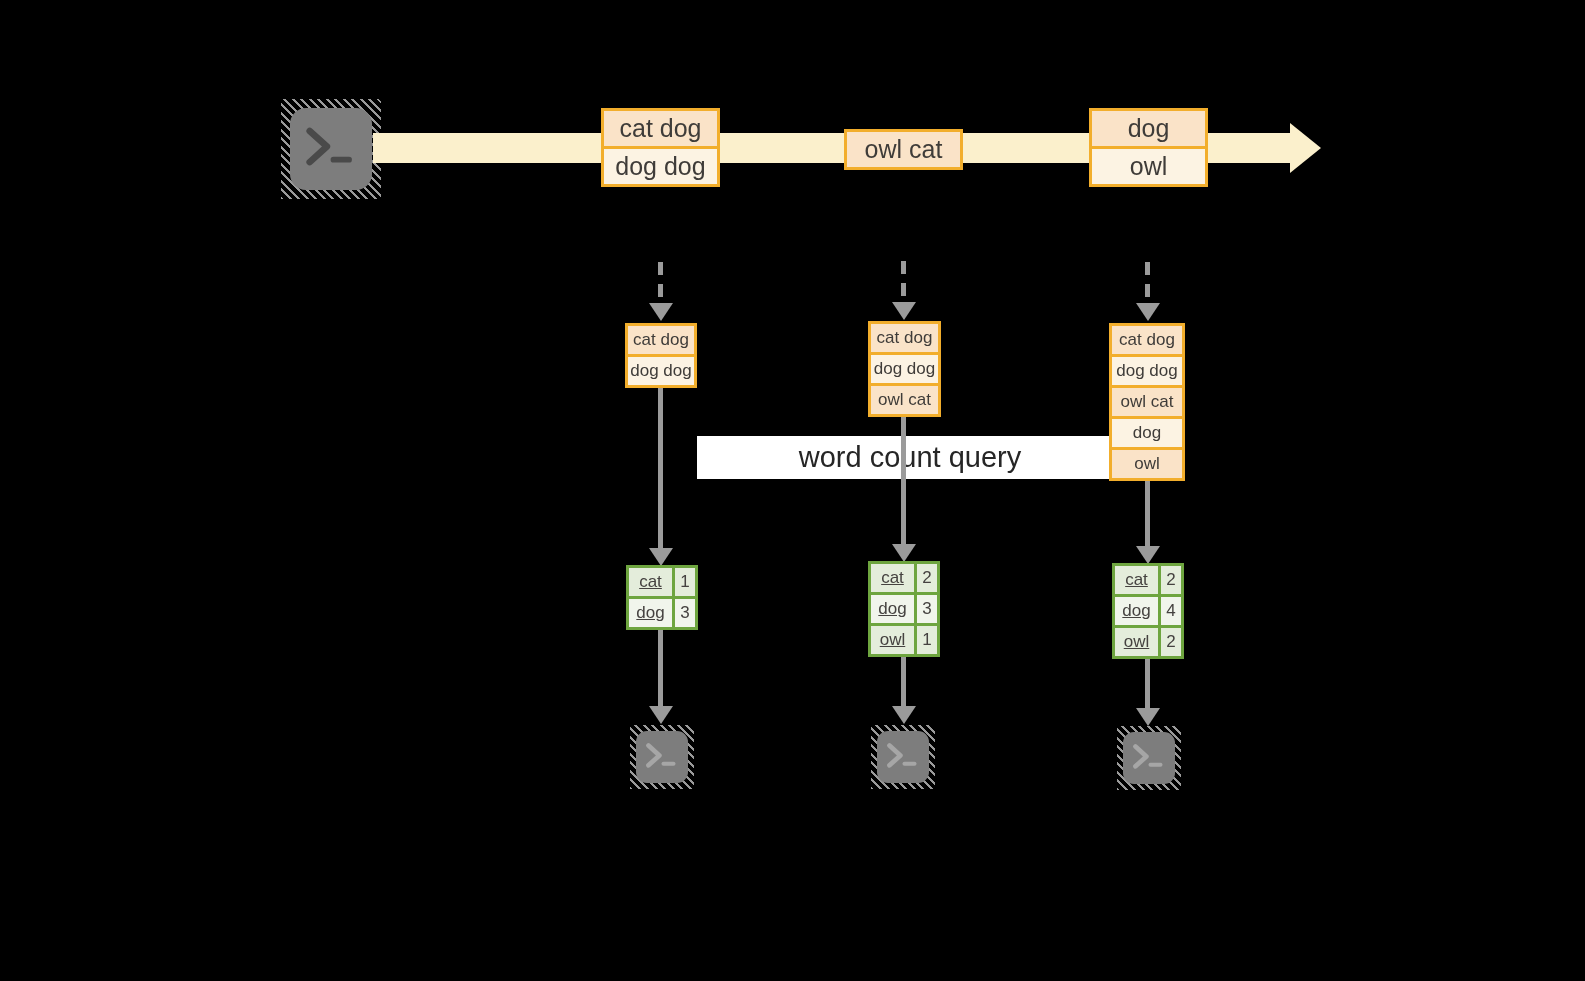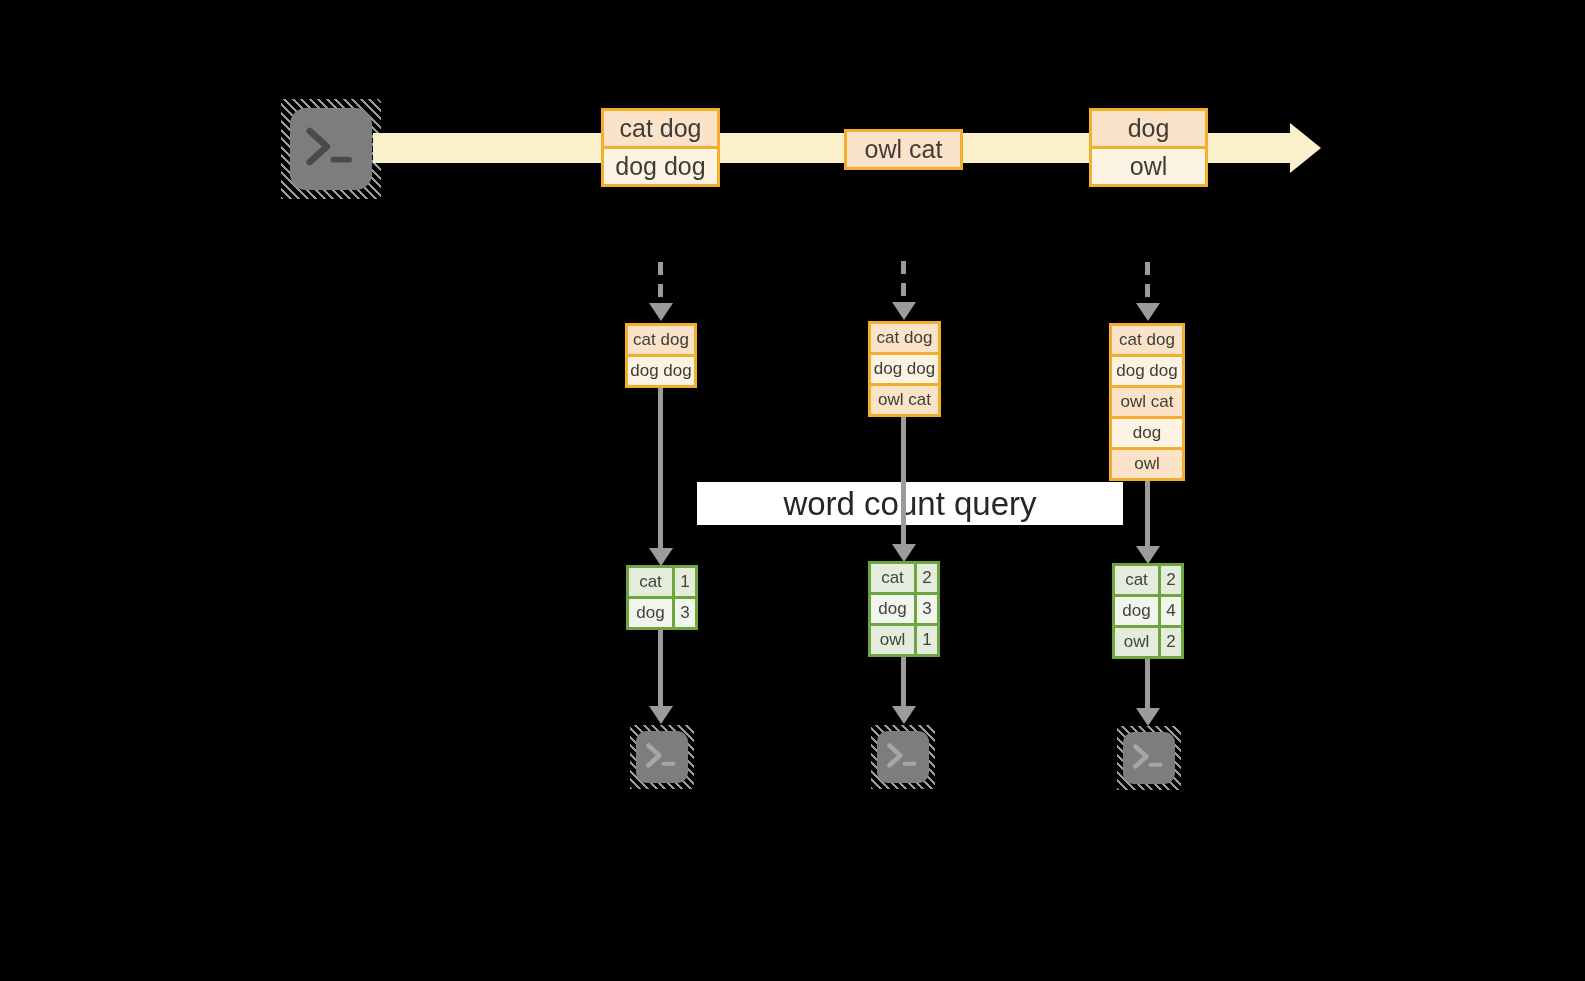--- a/index.html
+++ b/index.html
@@ -39,31 +39,31 @@
 
   
   .dash-line{position:absolute;width:5px;z-index:2;
          background:repeating-linear-gradient(180deg,#9b9b9b 0 13px,rgba(0,0,0,0) 13px 22px);}
   .line{position:absolute;width:5px;background:#9b9b9b;z-index:2;}
   .arrow-head-down{position:absolute;width:0;height:0;z-index:2;
          border-left:12px solid transparent;border-right:12px solid transparent;
          border-top:18px solid #9b9b9b;}
 
   
-  .banner{position:absolute;left:697px;top:482px;width:426px;height:43px;background:#FFFFFF;
+  .banner{position:absolute;left:697px;top:436px;width:426px;height:43px;background:#FFFFFF;
           z-index:1;display:flex;align-items:center;justify-content:center;
-          font-size:33px;color:#262626;}
+          font-size:29px;color:#262626;}
 
   
   .gtable{position:absolute;border:3px solid #6EA53F;z-index:3;background:#6EA53F;}
   .grow{display:flex;border-top:3px solid #6EA53F;height:28px;background:#F1F5EC;}
   .grow:first-child{border-top:none;}
   .gtable .grow:nth-child(odd){background:#E4EDDB;}
   .gw{width:43px;border-right:3px solid #6EA53F;display:flex;align-items:center;
-      justify-content:center;font-size:17px;color:#454240;}
+      justify-content:center;font-size:17px;color:#454240;text-decoration:underline;}
   .gv{width:20px;display:flex;align-items:center;justify-content:center;
       font-size:17px;color:#454240;}
 </style>
 </head>
 <body>
 
 <div class="stage">
 
   <div class="term term-src">
     <div class="hatch"></div>

